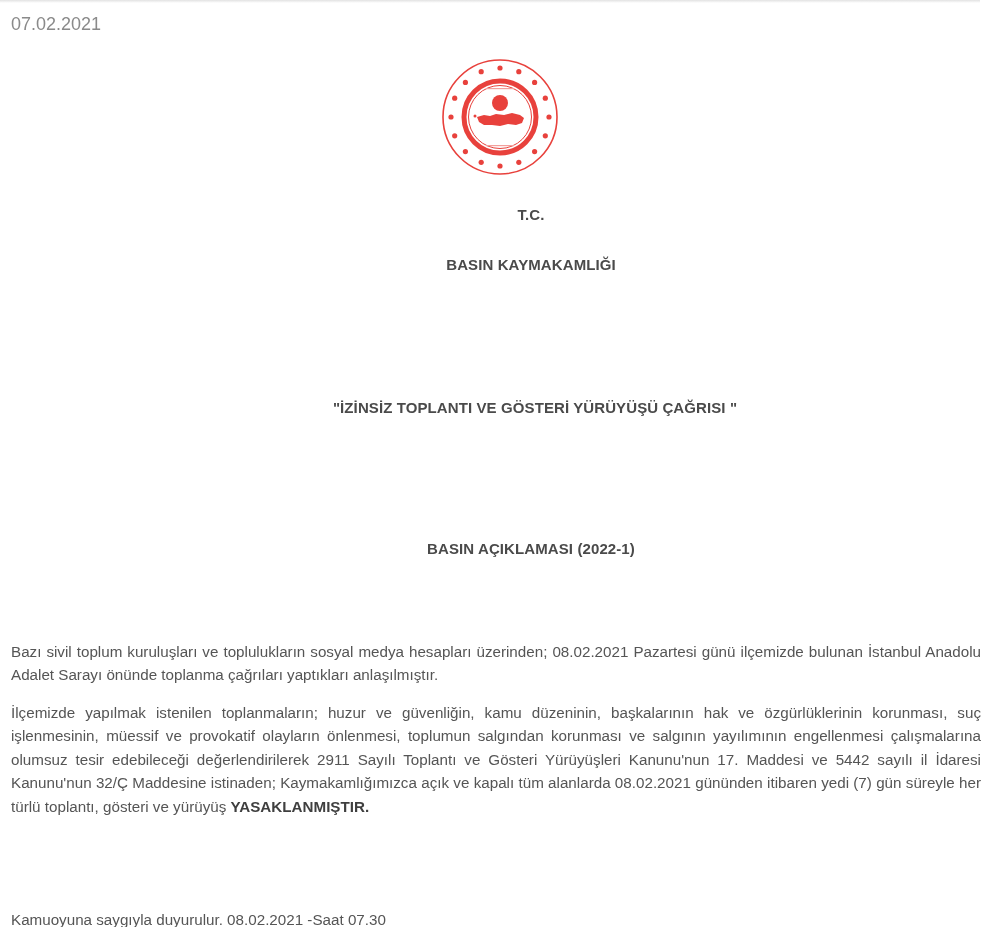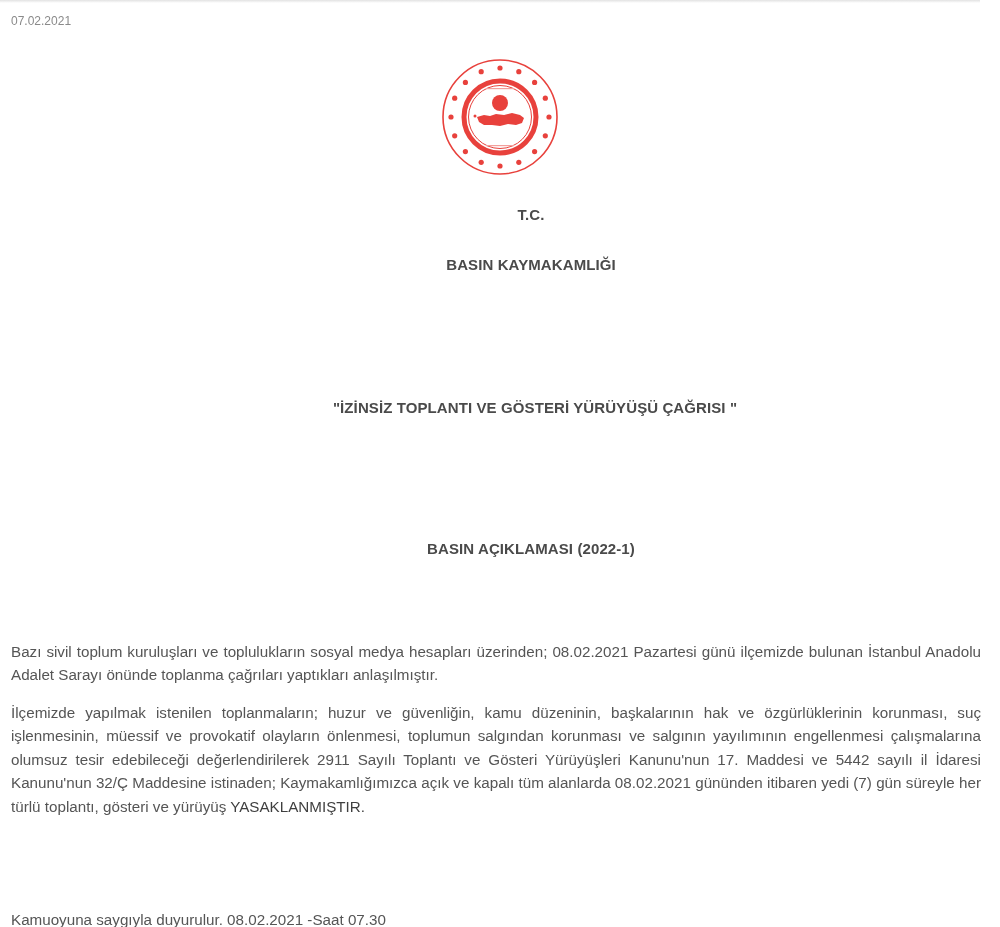--- a/index.html
+++ b/index.html
@@ -20,21 +20,21 @@
       left: 0;
       top: 0;
       width: 980px;
       height: 3px;
       background: linear-gradient(#e2e2e2, #ffffff);
     }
     .date {
       position: absolute;
       left: 11px;
       top: 14px;
-      font-size: 12px;
+      font-size: 18px;
       color: #8a8a8a;
     }
     .emblem {
       position: absolute;
       left: 440px;
       top: 55px;
       width: 120px;
       height: 124px;
     }
     .heading {
@@ -57,21 +57,21 @@
       left: 11px;
       width: 970px;
       font-size: 15.2px;
       line-height: 23.4px;
       color: #555555;
       text-align: justify;
     }
     .p1 { top: 640px; }
     .p2 { top: 701px; }
     .p3 { top: 908px; }
-    .bold { font-weight: normal; color: #3f3f3f; }
+    .bold { font-weight: bold; color: #3f3f3f; }
   </style>
 </head>
 <body>
 
 <div class="top-shadow"></div>
 
 <div class="date">07.02.2021</div>
 
 <div class="emblem">
   <svg width="120" height="124" viewBox="0 0 120 124">

